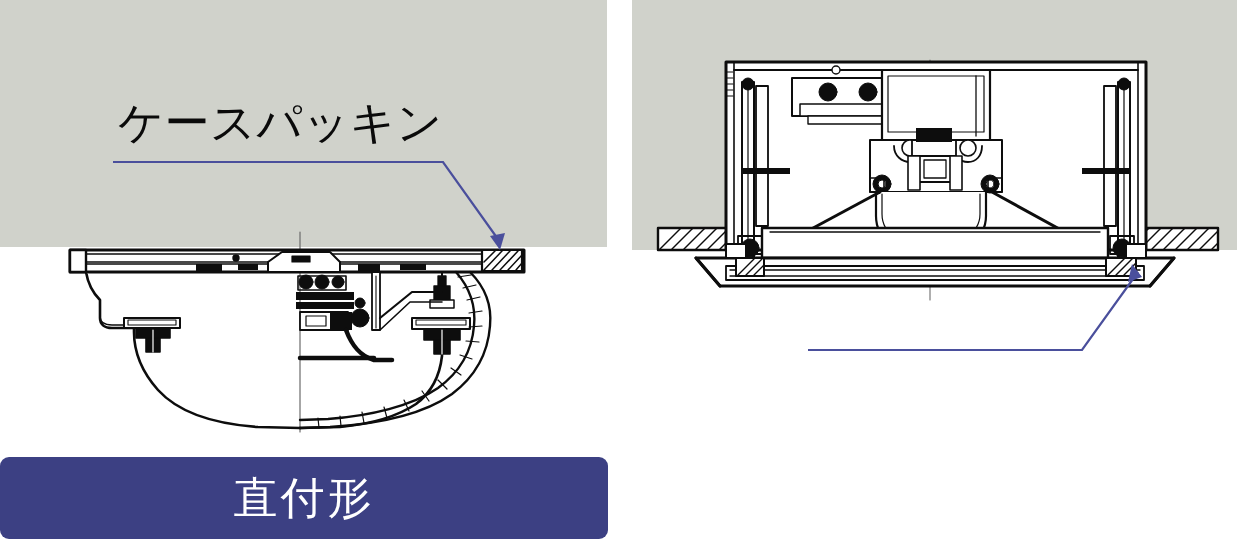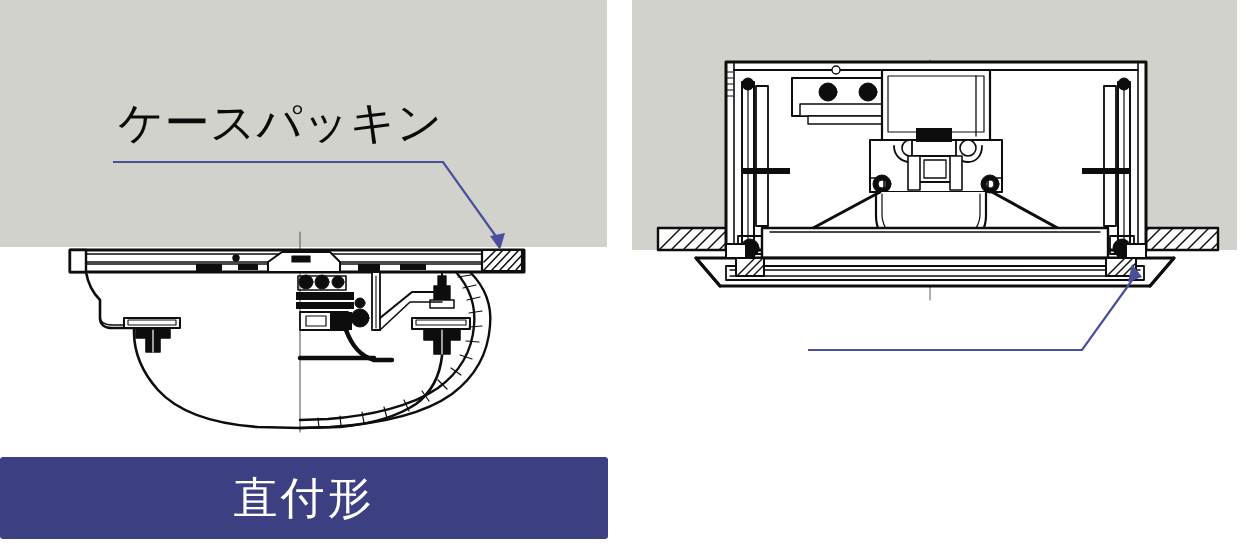--- a/index.html
+++ b/index.html
@@ -22,21 +22,21 @@
   .draw svg{display:block;}
 
   
   .anno{position:absolute;white-space:nowrap;color:#0a0a0a;
         font-family:"DejaVu Sans","Liberation Sans",sans-serif;
         font-weight:400;letter-spacing:0.5px;}
   #anno-left{left:118px;top:100px;font-size:45px;line-height:1;}
 
   
   .caption{position:absolute;top:457px;height:82px;background:#3c4083;
-           border-radius:3px;display:flex;align-items:center;justify-content:center;}
+           border-radius:9px;display:flex;align-items:center;justify-content:center;}
   #caption-left{left:0px;width:608px;}
   #caption-right{left:635px;width:605px;border-radius:9px 0 0 9px;}
   .caption span{color:#ffffff;font-size:44px;letter-spacing:3px;
                 font-family:"DejaVu Sans","Liberation Sans",sans-serif;}
 </style>
 </head>
 <body>
 
 <div id="root">
 

